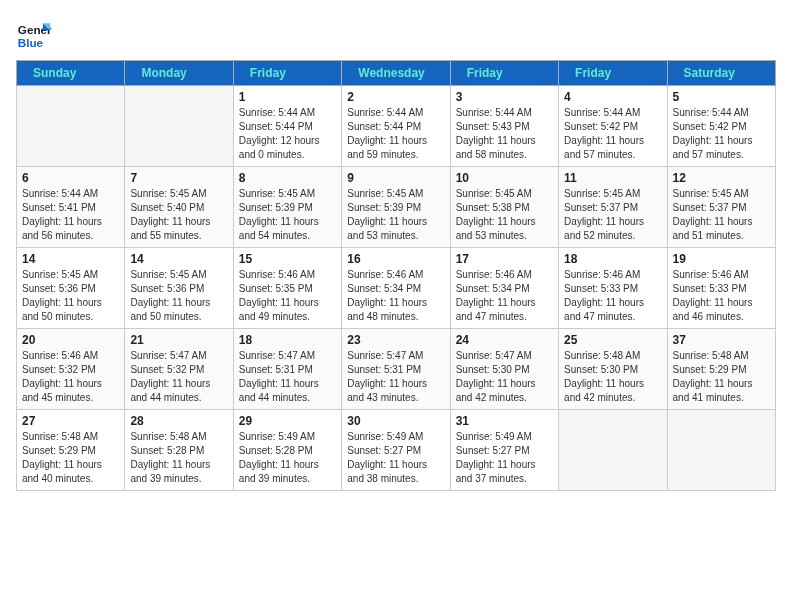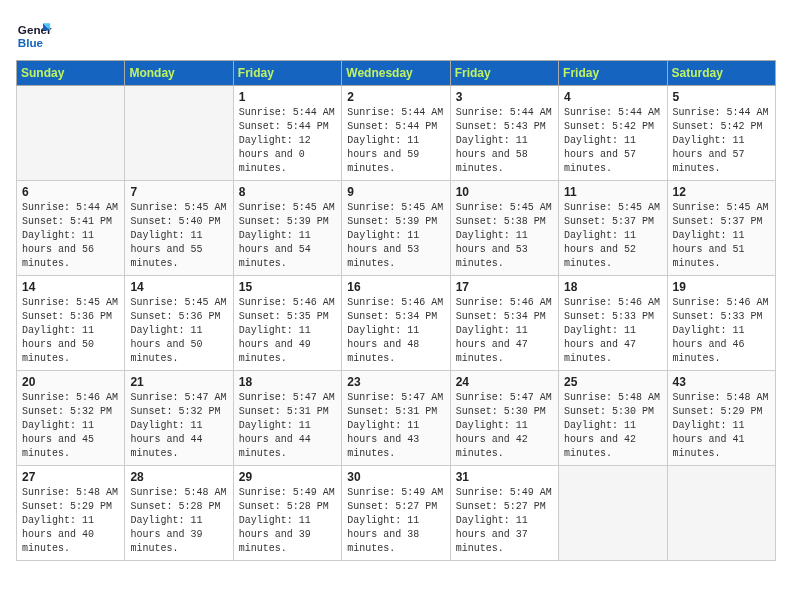--- a/index.html
+++ b/index.html
@@ -37,23 +37,23 @@
       font-size: 14px;
       color: #333;
     }
     .calendar {
       width: 100%;
       border-collapse: collapse;
       border: 1px solid #ccc;
     }
     .calendar th {
       background: #1565c0;
-      color: #bef264;
+      color: #5eead4;
       font-size: 12px;
-      padding: 5px 4px;
+      padding: 5px 16px;
       text-align: left;
       border: 1px solid #aaa;
       font-weight: bold;
     }
     .calendar td {
       vertical-align: top;
       border: 1px solid #ccc;
       padding: 4px 5px;
       font-size: 10px;
       color: #333;
@@ -68,21 +68,20 @@
       font-size: 12px;
       font-weight: bold;
       color: #222;
       display: block;
       margin-bottom: 2px;
     }
     .cell-text {
       font-size: 10px;
       line-height: 1.4;
       color: #333;
-      font-family: Liberation Mono, monospace;
     }
     tr:nth-child(even) td {
       background: #fafafa;
     }
     tr:nth-child(even) td.empty {
       background: #f0f0f0;
     }
   </style>
 </head>
 <body>
@@ -272,21 +271,21 @@
 Sunset: 5:30 PM
 Daylight: 11 hours and 42 minutes.</div>
         </td>
         <td>
           <span class="day-num">25</span>
           <div class="cell-text" style="white-space: pre-line;">Sunrise: 5:48 AM
 Sunset: 5:30 PM
 Daylight: 11 hours and 42 minutes.</div>
         </td>
         <td>
-          <span class="day-num">43</span>
+          <span class="day-num">37</span>
           <div class="cell-text" style="white-space: pre-line;">Sunrise: 5:48 AM
 Sunset: 5:29 PM
 Daylight: 11 hours and 41 minutes.</div>
         </td>
       </tr>
       <tr>
         <td>
           <span class="day-num">27</span>
           <div class="cell-text" style="white-space: pre-line;">Sunrise: 5:48 AM
 Sunset: 5:29 PM

